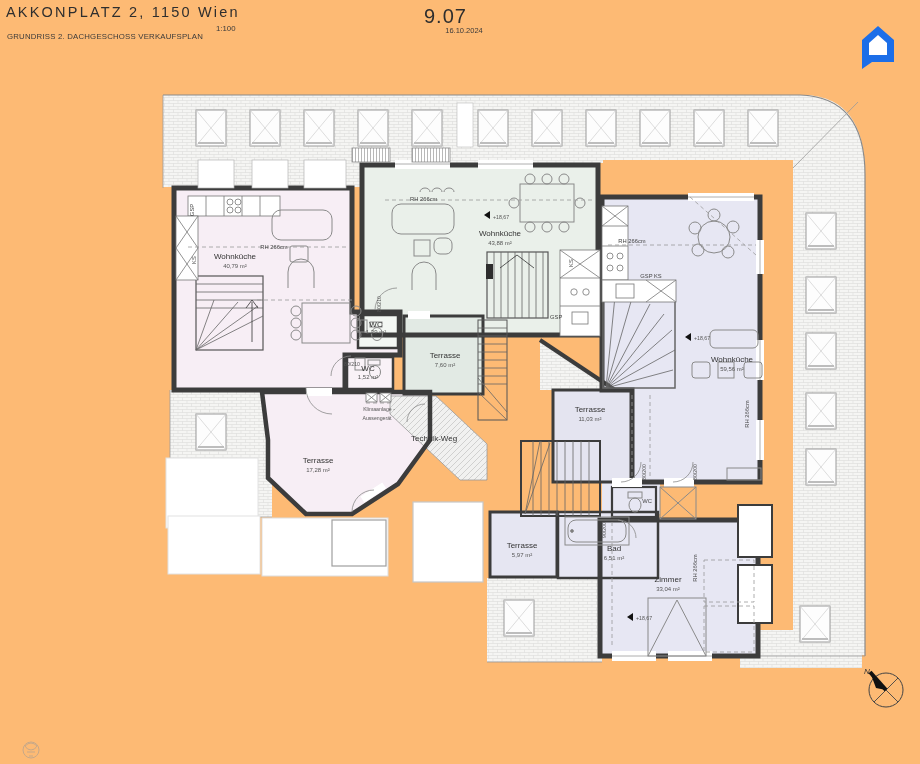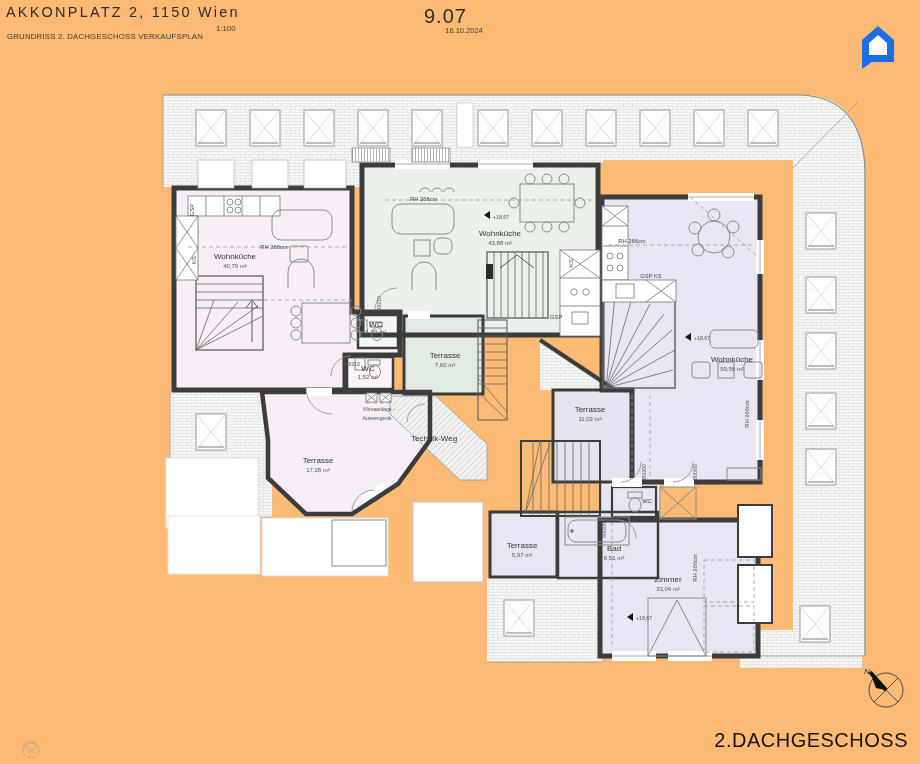--- a/index.html
+++ b/index.html
@@ -358,14 +358,13 @@
       <path d="M886,690 L870,672" stroke="#111" stroke-width="4"></path>
       <text x="864" y="674" font-size="8" font-style="italic" fill="#333">N</text>
     </g>
 
     <g opacity="0.55">
       <circle cx="31" cy="750" r="8" fill="none" stroke="#9a9a9a" stroke-width="1"></circle>
       <path d="M25,746 q6,-6 12,0 q-2,4 -6,4 q-4,0 -6,-4 M27,752 h8 M29,756 h4" stroke="#9a9a9a" stroke-width="1" fill="none"></path>
     </g>
   </svg>
 
-  <div class="abs" id="floorlabel">2.DACHGESCHOSS</div>
 </div>
 
 </body></html>

